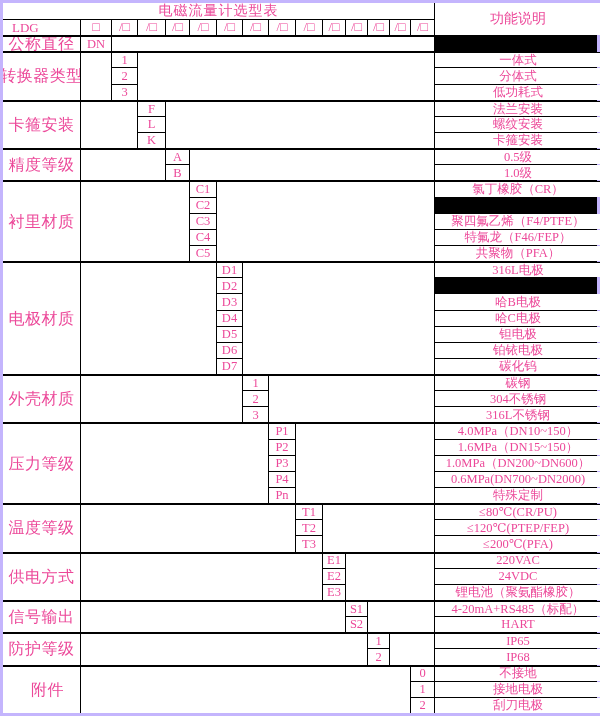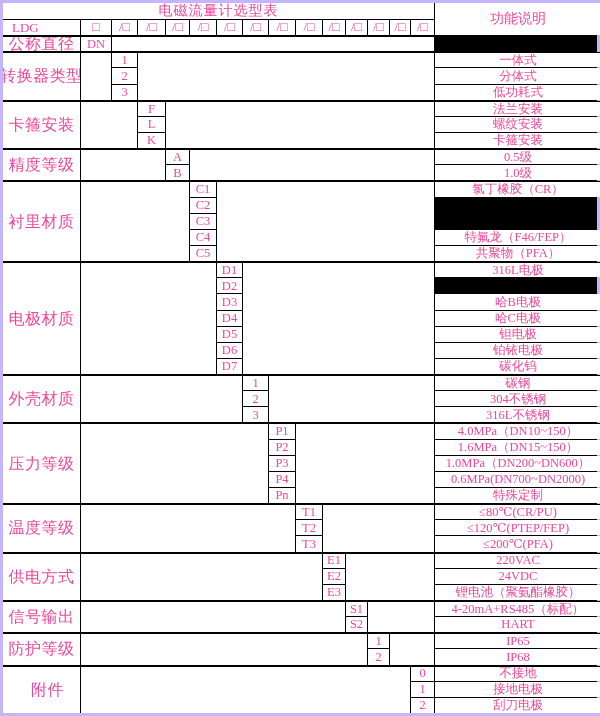--- a/index.html
+++ b/index.html
@@ -88,20 +88,21 @@
     <div class="cell desc-cell bt" style="grid-area: 10 / 16 / 11 / 17;">0.5级</div>
     <div class="cell code-cell" style="grid-area: 11 / 5 / 12 / 6;">B</div>
     <div class="cell desc-cell" style="grid-area: 11 / 16 / 12 / 17;">1.0级</div>
     <div class="cell bt" style="grid-area: 10 / 6 / 12 / 16;"></div>
     <div class="cell label-cell bt" style="grid-area: 12 / 1 / 17 / 2;">衬里材质</div>
     <div class="cell bt" style="grid-area: 12 / 2 / 17 / 6;"></div>
     <div class="cell code-cell bt" style="grid-area: 12 / 6 / 13 / 7;">C1</div>
     <div class="cell desc-cell bt" style="grid-area: 12 / 16 / 13 / 17;">氯丁橡胶（CR）</div>
     <div class="cell code-cell" style="grid-area: 13 / 6 / 14 / 7;">C2</div>
     <div class="cell code-cell" style="grid-area: 14 / 6 / 15 / 7;">C3</div>
+    <div class="cell desc-cell" style="grid-area: 14 / 16 / 15 / 17;">聚四氟乙烯（F4/PTFE）</div>
     <div class="cell code-cell" style="grid-area: 15 / 6 / 16 / 7;">C4</div>
     <div class="cell desc-cell" style="grid-area: 15 / 16 / 16 / 17;">特氟龙（F46/FEP）</div>
     <div class="cell code-cell" style="grid-area: 16 / 6 / 17 / 7;">C5</div>
     <div class="cell desc-cell" style="grid-area: 16 / 16 / 17 / 17;">共聚物（PFA）</div>
     <div class="cell bt" style="grid-area: 12 / 7 / 17 / 16;"></div>
     <div class="cell label-cell bt" style="grid-area: 17 / 1 / 24 / 2;">电极材质</div>
     <div class="cell bt" style="grid-area: 17 / 2 / 24 / 7;"></div>
     <div class="cell code-cell bt" style="grid-area: 17 / 7 / 18 / 8;">D1</div>
     <div class="cell desc-cell bt" style="grid-area: 17 / 16 / 18 / 17;">316L电极</div>
     <div class="cell code-cell" style="grid-area: 18 / 7 / 19 / 8;">D2</div>

